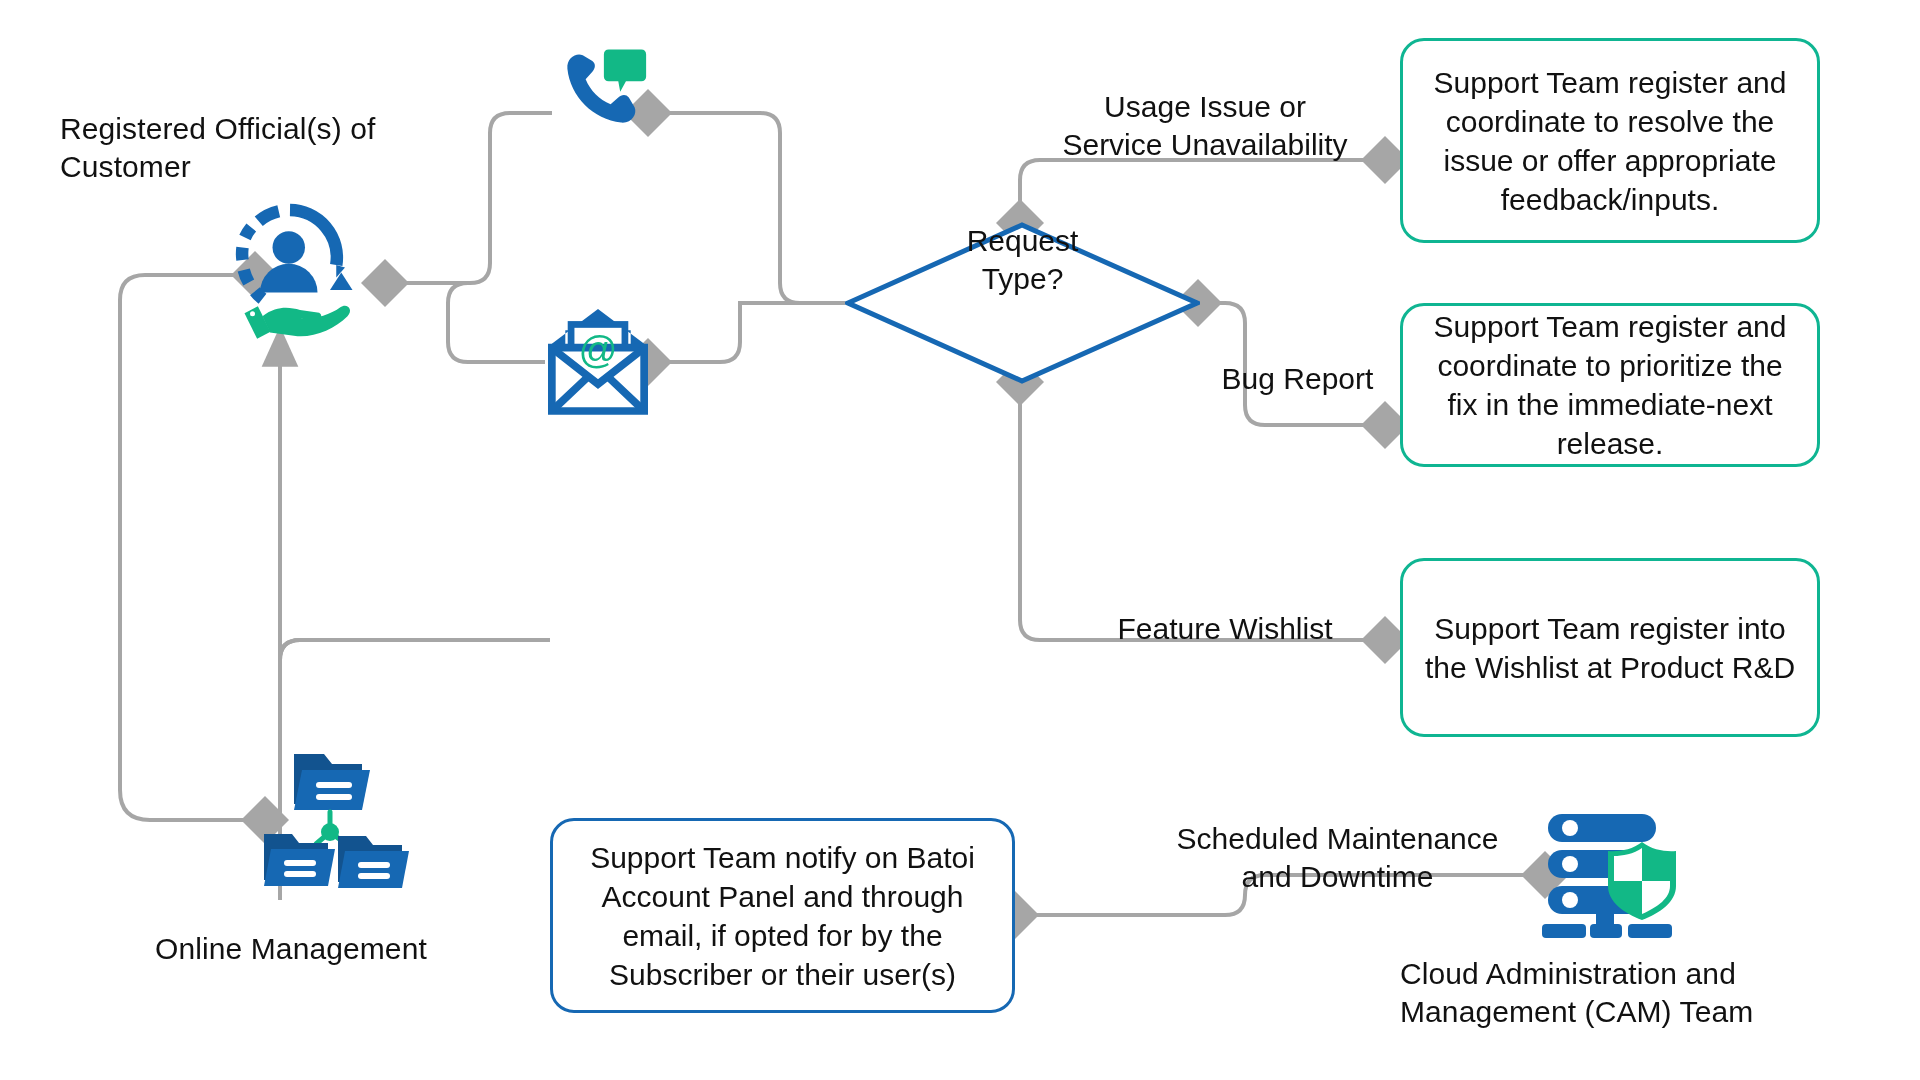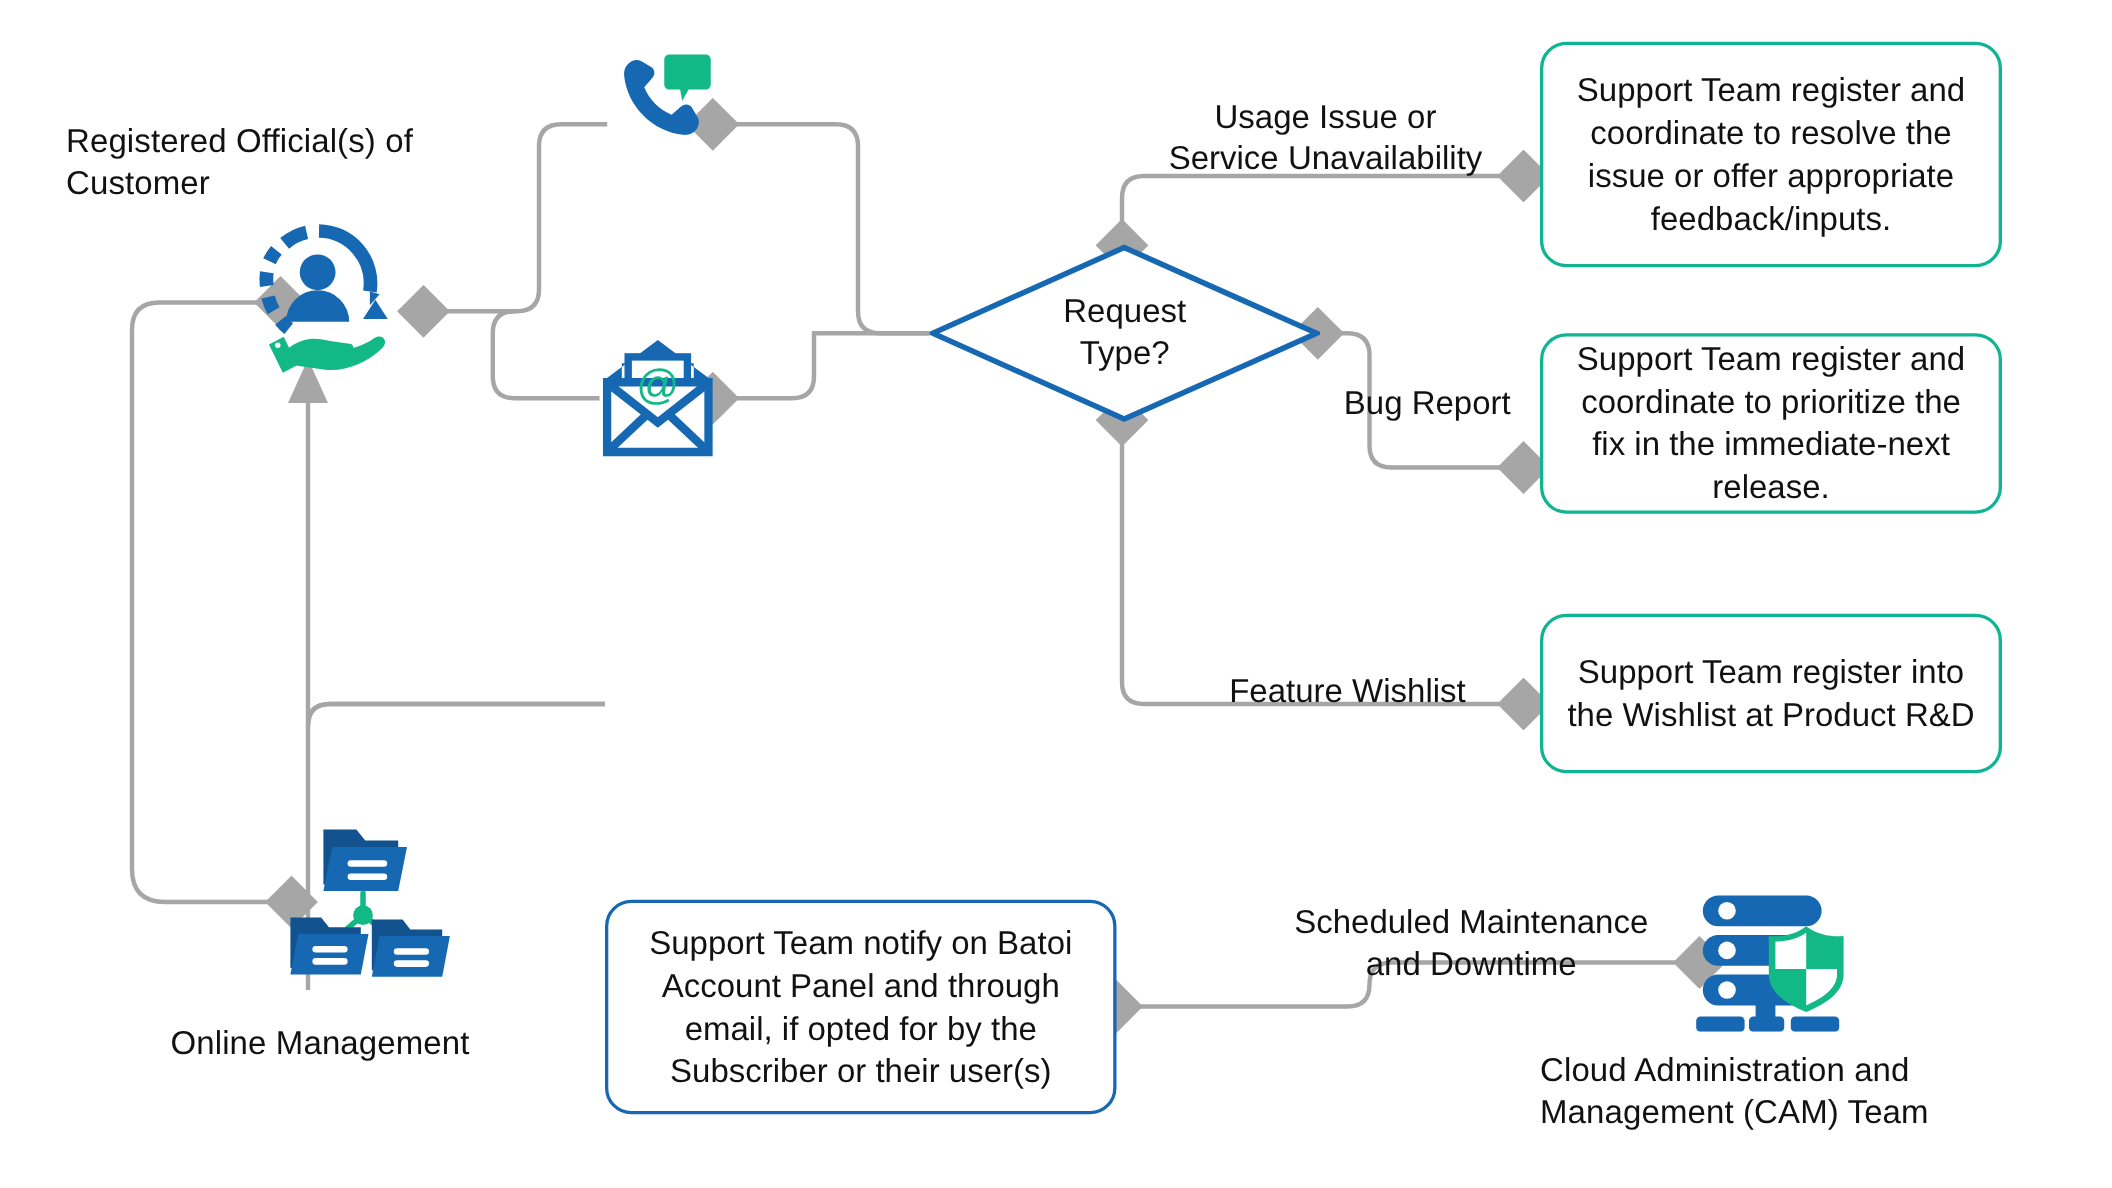--- a/index.html
+++ b/index.html
@@ -52,21 +52,21 @@
     text-align: center;
     color: #111111;
     font-size: 30px;
     line-height: 1.27;
     white-space: pre-line;
     background: transparent;
   }
   .diamond-wrap {
     position: absolute;
     display: flex;
-    align-items: center;
+    align-items: flex-start;
     justify-content: center;
   }
   .diamond-text {
     position: relative;
     text-align: center;
     font-size: 30px;
     line-height: 1.27;
     color: #111111;
     white-space: pre-line;
     z-index: 2;
@@ -165,32 +165,32 @@
     <svg width="355" height="162" viewBox="0 0 355 162" style="position:absolute; left:0; top:0;">
       <polygon points="3,81 177,3 352,81 177,159" fill="#ffffff" stroke="#1668b3" stroke-width="5"></polygon>
     </svg>
     <div class="diamond-text">Request
 Type?</div>
   </div>
 
   <div class="edge-label" style="left:1025px; top:88px; width:360px;">Usage Issue or
 Service Unavailability</div>
 
-  <div class="edge-label" style="left:1210px; top:348px; width:175px;">Bug Report</div>
+  <div class="edge-label" style="left:1210px; top:360px; width:175px;">Bug Report</div>
 
   <div class="edge-label" style="left:1160px; top:820px; width:355px;">Scheduled Maintenance
 and Downtime</div>
 
   <div class="edge-label" style="left:1075px; top:610px; width:300px;">Feature Wishlist</div>
 
   <div class="proc-box teal" style="left:1400px; top:38px; width:420px; height:205px;">Support Team register and coordinate to resolve the issue or offer appropriate feedback/inputs.</div>
 
   <div class="proc-box teal" style="left:1400px; top:303px; width:420px; height:164px;">Support Team register and coordinate to prioritize the fix in the immediate-next release.</div>
 
-  <div class="proc-box teal" style="left:1400px; top:558px; width:420px; height:145px;">Support Team register into the Wishlist at Product R&amp;D</div>
+  <div class="proc-box teal" style="left:1400px; top:558px; width:420px; height:179px;">Support Team register into the Wishlist at Product R&amp;D</div>
 
   <div class="proc-box blue" style="left:550px; top:818px; width:465px; height:195px;">Support Team notify on Batoi Account Panel and through email, if opted for by the Subscriber or their user(s)</div>
 
   <div class="icon-wrap" style="left:262px; top:752px; width:175px; height:140px;">
     <svg viewBox="0 0 175 140" width="175" height="140">
 
       <path d="M32 2 L62 2 L70 12 L100 12 L100 52 L32 52 Z" fill="#12538f"></path>
       <path d="M40 18 L108 18 L100 58 L32 58 Z" fill="#1668b3"></path>
       <rect x="54" y="30" width="36" height="6" rx="3" fill="#ffffff"></rect>
       <rect x="54" y="42" width="36" height="6" rx="3" fill="#ffffff"></rect>

